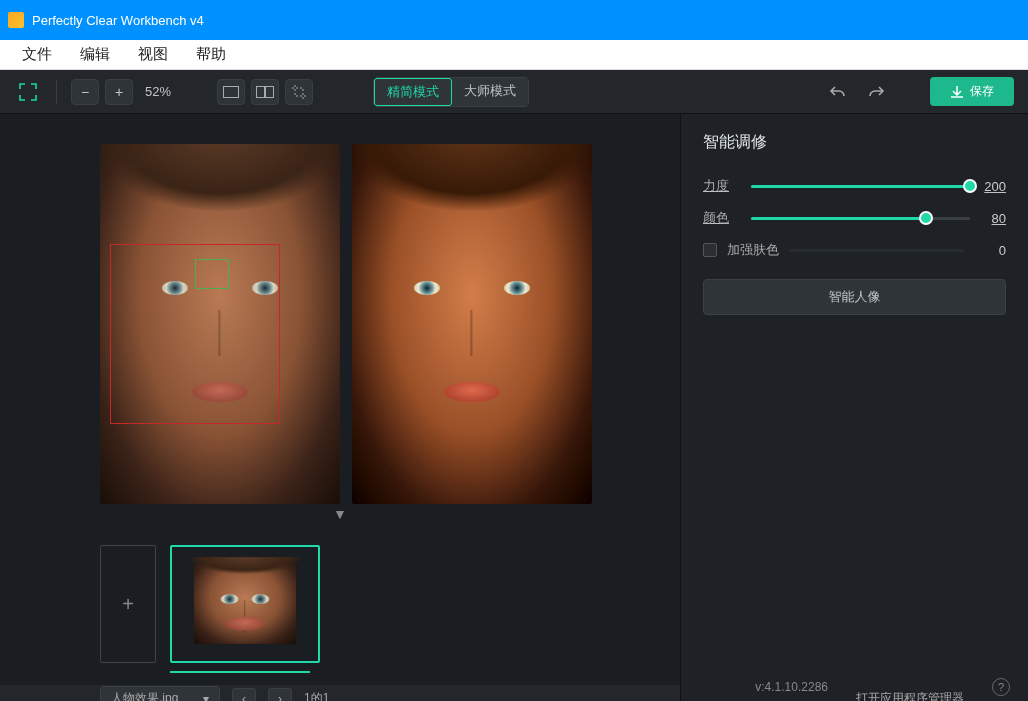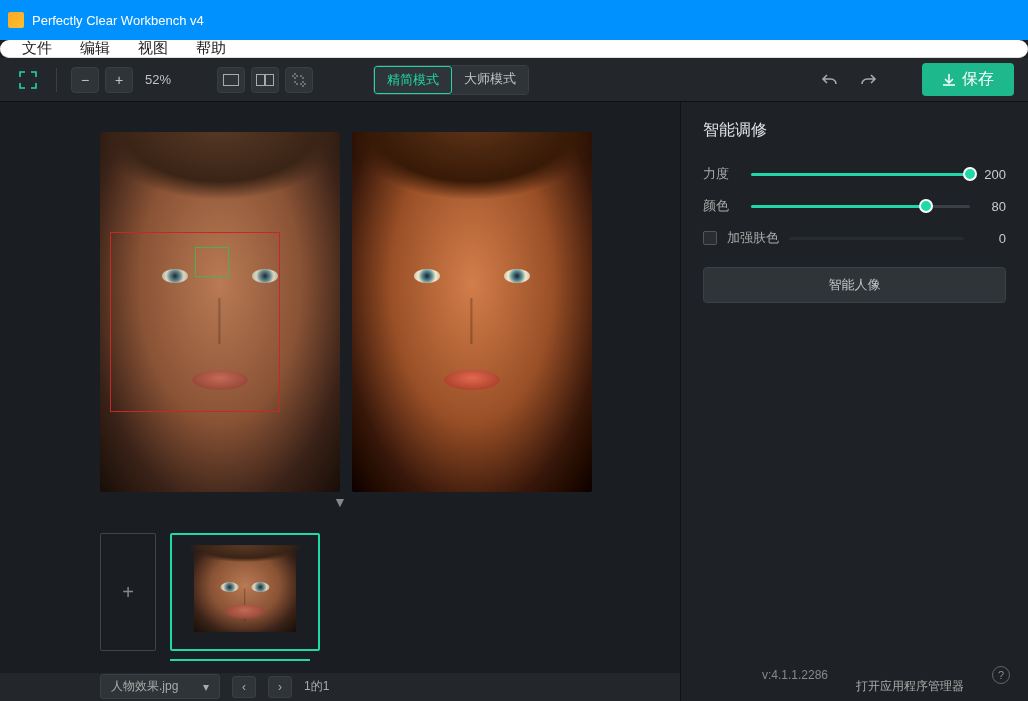--- a/index.html
+++ b/index.html
@@ -2,34 +2,34 @@
 <html><head>
 <meta charset="utf-8">
 <style>
 * { margin: 0; padding: 0; box-sizing: border-box; font-family: "Microsoft YaHei", Arial, sans-serif; }
 body { background: #1a1d21; color: #c0c4c8; width: 1028px; height: 701px; overflow: hidden; }
 
 .titlebar { background: #0091ff; height: 40px; display: flex; align-items: center; padding: 0 8px; }
 .titlebar-icon { width: 16px; height: 16px; background: linear-gradient(135deg,#f9a825,#fbc02d); border-radius: 2px; margin-right: 8px; }
 .titlebar-text { color: #fff; font-size: 13px; }
 
-.menubar { background: #fff; height: 18px; display: flex; align-items: center; padding: 0 8px; border-bottom: 1px solid #ddd; border-radius: 13px; }
+.menubar { background: #fff; height: 30px; display: flex; align-items: center; padding: 0 8px; border-bottom: 1px solid #ddd; }
 .menubar-item { padding: 4px 14px; font-size: 15px; color: #222; cursor: pointer; }
 
 .toolbar { background: #23272b; height: 44px; display: flex; align-items: center; padding: 0 14px; gap: 10px; border-bottom: 1px solid #111; }
 .tool-group { display: flex; align-items: center; gap: 6px; }
 .tool-btn { background: #2f3438; border: 1px solid #3a3f44; border-radius: 4px; min-width: 28px; height: 26px; display: flex; align-items: center; justify-content: center; cursor: pointer; color: #c0c4c8; font-size: 14px; padding: 0 6px; }
 .tool-btn.icononly { padding: 0; width: 28px; }
 .zoom-text { font-size: 13px; color: #c0c4c8; padding: 0 6px; }
 .mode-group { display: flex; border: 1px solid #3a3f44; border-radius: 4px; overflow: hidden; }
 .mode-btn { padding: 4px 12px; font-size: 13px; cursor: pointer; background: #2f3438; color: #c0c4c8; }
 .mode-btn.active { color: #20d9a8; border: 1px solid #20d9a8; border-radius: 3px; }
 .spacer { flex: 1; }
 .save-all-btn { background: #2f3438; border: 1px solid #444; border-radius: 4px; padding: 6px 16px; font-size: 14px; color: #c0c4c8; cursor: pointer; display: flex; align-items: center; gap: 6px; }
-.save-btn { background: #1db88c; border-radius: 4px; padding: 6px 20px; font-size: 16px; color: #fff; cursor: pointer; display: flex; align-items: center; gap: 6px; }
+.save-btn { background: #1db88c; border-radius: 4px; padding: 6px 20px; font-size: 12px; color: #fff; cursor: pointer; display: flex; align-items: center; gap: 6px; }
 
 .body-area { display: flex; height: calc(701px - 28px - 30px - 44px); }
 .main-area { flex: 1; background: #1a1d21; display: flex; flex-direction: column; overflow: hidden; }
 .preview-row { flex: 1; display: flex; align-items: flex-start; justify-content: flex-start; gap: 12px; padding: 30px 0 0 100px; }
 .preview-img { width: 240px; height: 360px; border-radius: 2px; position: relative; overflow: hidden; }
 .face-bg { width: 100%; height: 100%; background: radial-gradient(ellipse 70% 80% at 50% 42%, #b97a54 0%, #8a5335 48%, #3a2218 78%, #1a0f08 100%); position: relative; }
 .hair { position:absolute; top:-10px; left:-10px; right:-10px; height:60%; background: radial-gradient(ellipse 70% 50% at 50% 0%, #5a3a26 0%, #3a2416 55%, transparent 72%); }
 .eye { position:absolute; width:26px; height:14px; background: radial-gradient(circle at 50% 50%, #1a2a30 0%, #6a8a90 36%, #dcd5c0 60%, #b0a890 100%); border-radius: 50%; top:38%;}
 .eye.l { left:26%; }
 .eye.r { right:26%; }
@@ -44,21 +44,21 @@
 .thumb { width: 150px; height: 118px; border: 2px solid #20d9a8; border-radius: 2px; overflow:hidden; cursor:pointer; position:relative;}
 .thumb .face-bg { transform: scale(0.7); transform-origin: center; }
 .playline { position:absolute; left: 170px; right: 370px; bottom: 12px; height:2px; background:#20d9a8; }
 
 .bottom-bar { height: 30px; background: #23272b; display:flex; align-items:center; padding: 0 100px; gap: 12px; font-size: 12px; color:#aaa;}
 .file-select { background: #2f3438; border: 1px solid #3a3f44; border-radius:3px; padding: 3px 10px; display:flex; align-items:center; gap:20px; cursor:pointer; min-width:120px; justify-content:space-between;}
 .nav-btn { background: #2f3438; border: 1px solid #3a3f44; border-radius:3px; width:24px; height:22px; display:flex; align-items:center; justify-content:center; cursor:pointer;}
 
 .side-panel { width: 348px; background: #1e2226; border-left: 1px solid #111; padding: 18px 22px; display:flex; flex-direction:column; gap: 14px; font-size: 13px; }
 .panel-title { font-size: 16px; color: #e0e4e8; margin-bottom: 10px;}
-.slider-row { display:flex; align-items:center; gap: 4px; }
+.slider-row { display:flex; align-items:center; gap: 4px; text-decoration: underline; }
 .slider-label { width: 44px; color:#aaa; font-size:13px;}
 .slider-track { flex:1; height: 3px; background: #3a4046; position:relative; border-radius:2px; cursor:pointer;}
 .slider-fill { position:absolute; left:0; top:0; bottom:0; background:#20d9a8; border-radius:2px;}
 .slider-thumb { position:absolute; top:50%; transform:translate(-50%,-50%); width:14px; height:14px; border-radius:50%; background:#20d9a8; border:2px solid #fff;}
 .slider-val { width: 32px; text-align:right; color:#ccc;}
 .cbx-row { display:flex; align-items:center; gap:10px; }
 .cbx { width:14px; height:14px; border:1px solid #555; border-radius:2px; background:#2a2e32; cursor:pointer;}
 .panel-btn { background: #2f3438; border:1px solid #3a4046; border-radius:4px; padding: 8px 16px; text-align:center; cursor:pointer; color:#c0c4c8; margin-top: 6px;}
 .footer { position:absolute; bottom:6px; right:18px; display:flex; align-items:center; gap: 28px; font-size:12px; color:#888;}
 .help-circle { width:18px; height:18px; border:1px solid #666; border-radius:50%; display:flex; align-items:center; justify-content:center; font-size:11px; cursor:pointer;}
@@ -221,20 +221,20 @@
       <div class="slider-label" style="width:auto;">加强肤色</div>
       <div class="slider-track" style="opacity:.35;">
         <div class="slider-fill" style="width:0%"></div>
       </div>
       <div class="slider-val">0</div>
     </div>
 
     <div class="panel-btn">智能人像</div>
 
     <div class="footer">
-      <span>v:4.1.1.2286</span>
+      <span>v:4.1.10.2286</span>
       <span style="color:#aaa;cursor:pointer;margin-top:24px;">打开应用程序管理器</span>
       <span class="help-circle">
           <span>?</span>
         </span>
     </div>
   </div>
 </div>
 
 </body></html>

